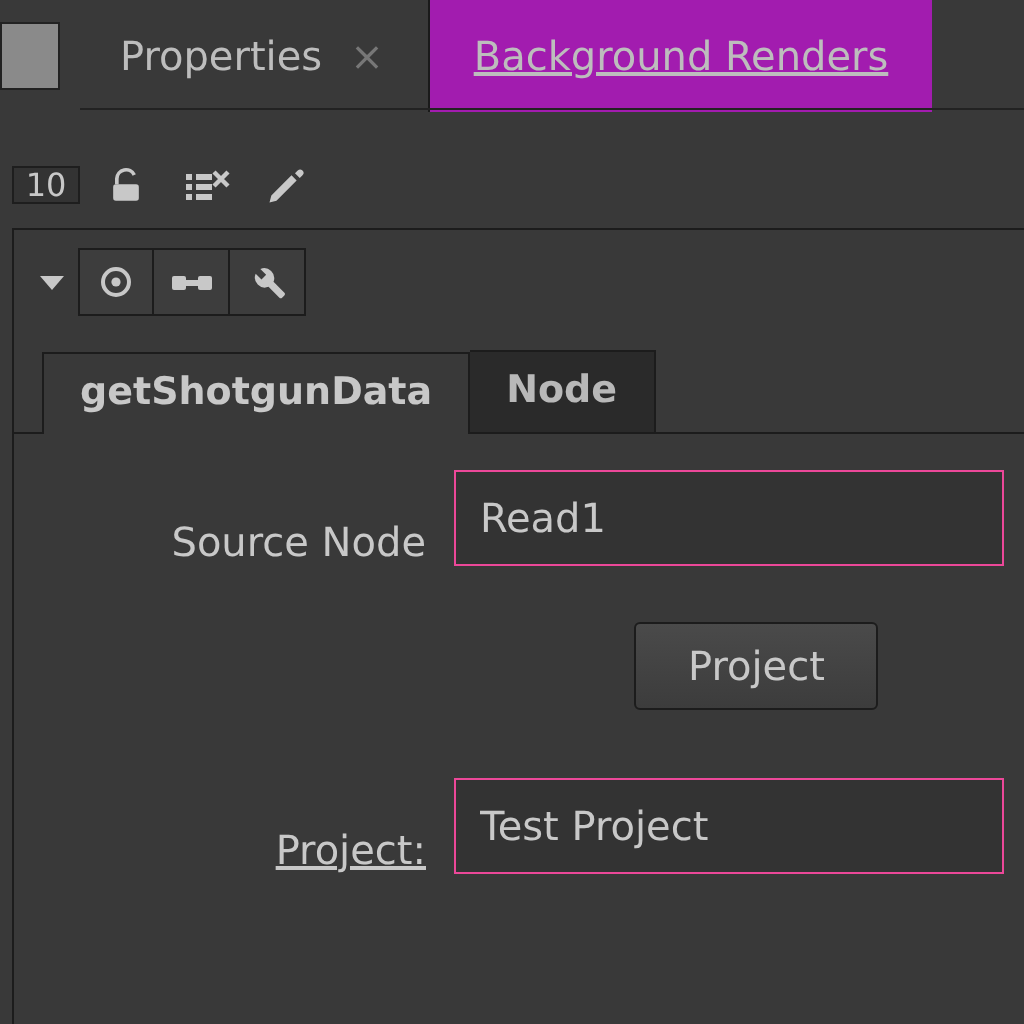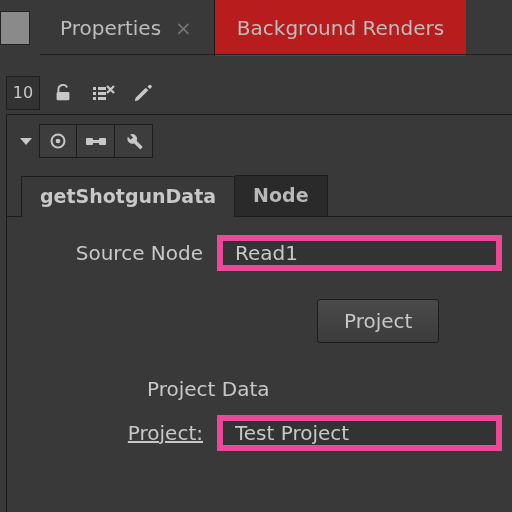--- a/index.html
+++ b/index.html
@@ -31,22 +31,23 @@
     padding: 0 22px;
     color: #bdbdbd;
     font-size: 20px;
     position: relative;
     cursor: pointer;
   }
   .top-tab.active {
     background: #393939;
   }
   .top-tab.inactive {
-    background: #b91c1c;
+    background: #a21caf;
     border-left: 1px solid #1a1a1a;
+    text-decoration: underline;
   }
   .top-tab .close {
     margin-left: 14px;
     color: #777;
     font-size: 20px;
     line-height: 1;
   }
   .tab-underline {
     position: absolute;
     left: 40px; right: 0; top: 54px;
@@ -55,21 +56,21 @@
   }
   
   
   .toolbar {
     display: flex; align-items: center;
     gap: 6px;
     padding: 10px 6px 6px 6px;
     height: 50px;
   }
   .tool-btn {
-    width: 34px; height: 34px;
+    width: 34px; height: 19px;
     display: flex; align-items: center; justify-content: center;
     background: #393939;
     cursor: pointer;
     margin-top: 19px;
   }
   .tool-btn.field {
     border: 1px solid #1e1e1e;
     background: #333;
     font-size: 16px;
     color: #c8c8c8;
@@ -149,35 +150,35 @@
     background: #2a2a2a;
     border-left: none;
   }
   
   
   .form {
     padding: 18px 10px 0 10px;
   }
   .form-row {
     display: flex;
-    align-items: center;
+    align-items: flex-end;
     margin-bottom: 20px;
   }
   .form-label {
     width: 252px;
     text-align: right;
     padding-right: 14px;
     font-size: 20px;
     color: #c8c8c8;
   }
   .text-input {
     flex: 1;
-    height: 36px;
+    height: 48px;
     background: #333;
-    border: 6px solid #ec4899;
+    border: 1px solid #ec4899;
     color: #c8c8c8;
     font-size: 20px;
     padding: 12px 12px;
     font-family: inherit;
     outline: none;
   }
   .push-button {
     height: 44px;
     padding: 0 26px;
     background: linear-gradient(#4a4a4a,#3c3c3c);
@@ -275,24 +276,20 @@
     <div class="form-row">
       <div class="form-label">Source Node</div>
       <input class="text-input" value="Read1" style="">
     </div>
 
     <div class="form-row" style="margin-top:28px;margin-bottom:34px;">
       <div class="form-label" style="width:300px;"></div>
       <button class="push-button">Project</button>
     </div>
 
-    <div class="form-row" style="margin-bottom:14px;">
-      <div style="width:130px"></div>
-      <div class="section-heading">Project Data</div>
-    </div>
 
     <div class="form-row">
       <div class="form-label" style="width:290px;text-decoration:underline;">Project:</div>
       <input class="text-input" value="Test Project" style="">
     </div>
 
   </div>
 </div>
 
 </body></html>

